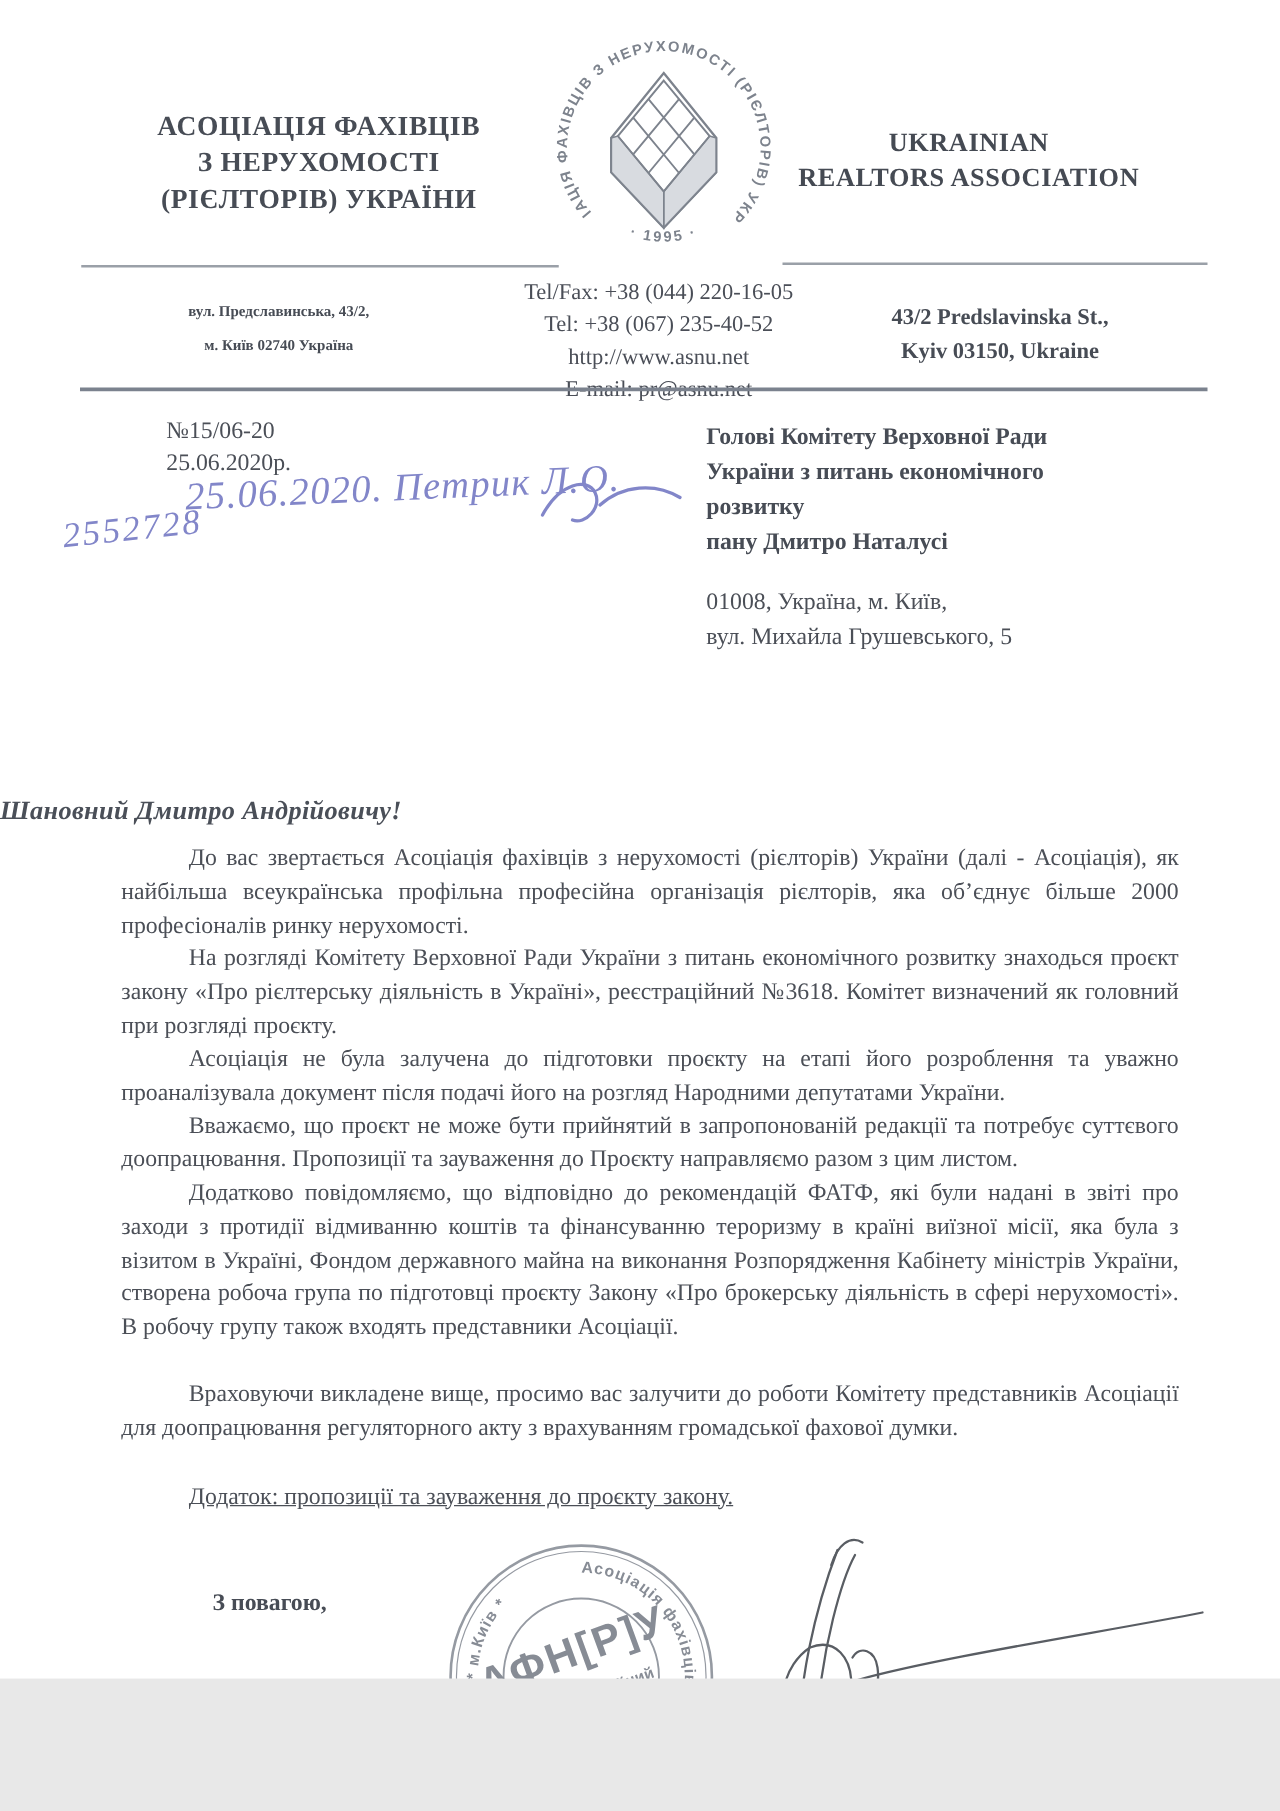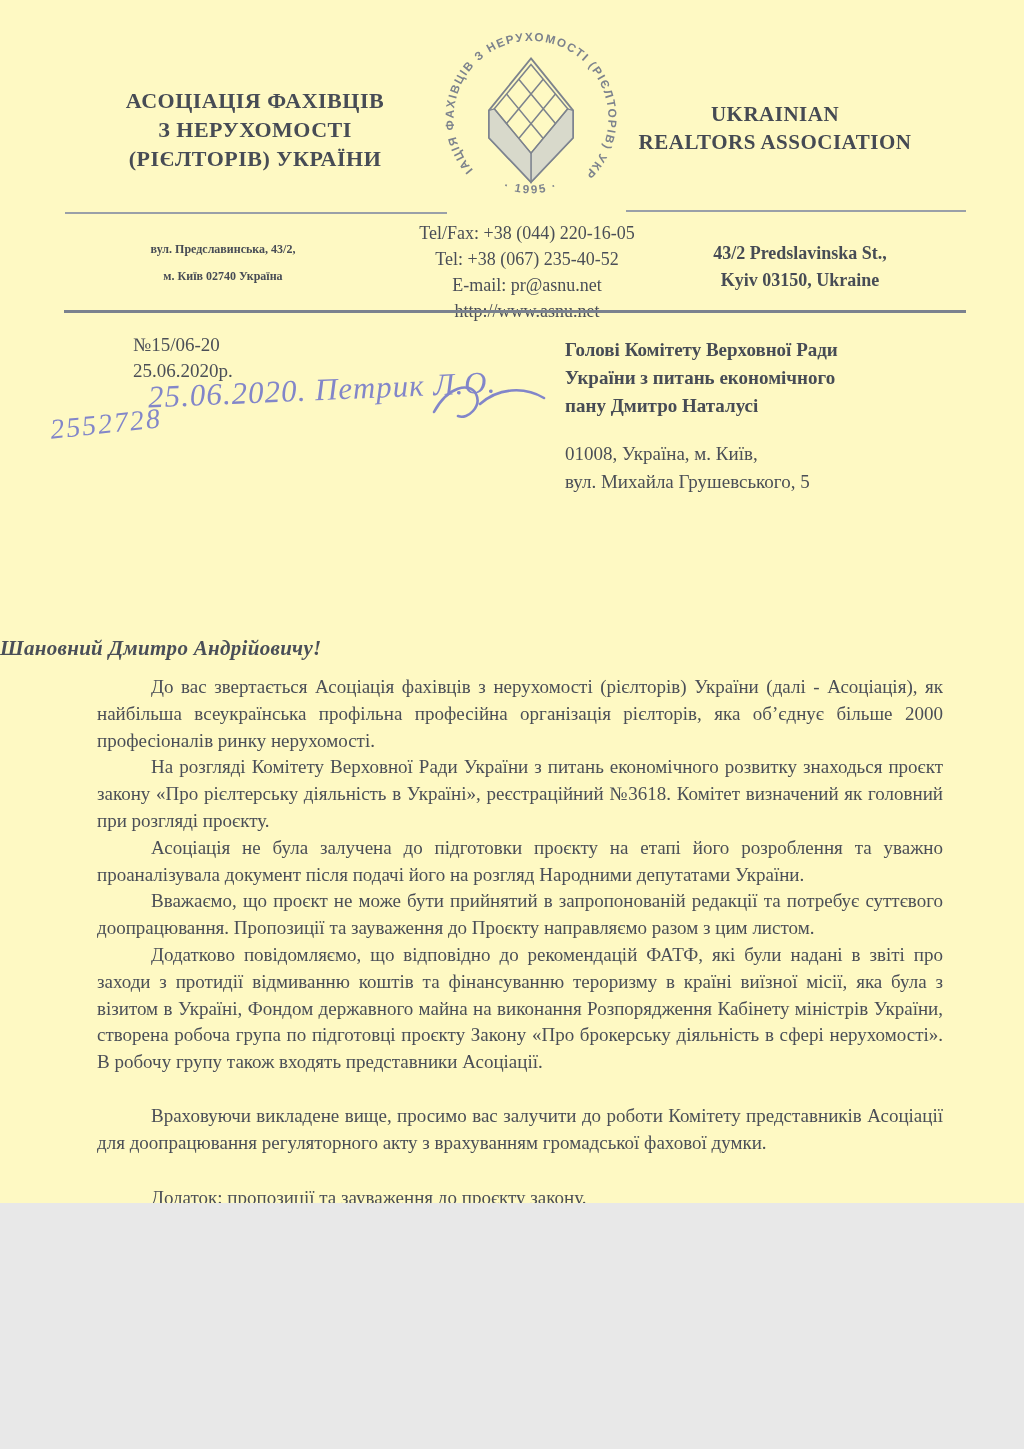--- a/index.html
+++ b/index.html
@@ -1,21 +1,21 @@
 <!DOCTYPE html>
 <html><head>
 <meta charset="utf-8">
 <style>
   html,body{margin:0;padding:0;}
   body{background:#e8e8e8;}
   .page{
     position:relative;
-    width:1024px;height:1203px;
+    width:1024px;height:1343px;
     margin:0 auto;
-    background:#fef9c3;
+    background:#ffffff;
     overflow:hidden;
     font-family:"Liberation Serif", serif;
     color:#4b4f57;
   }
   
   .org-uk{
     position:absolute;left:85px;top:86px;width:340px;
     text-align:center;font-weight:bold;font-size:22px;line-height:29px;
     color:#474c55;letter-spacing:.5px;
   }
@@ -119,22 +119,22 @@
   <div class="rule1b"></div>
 
   <div class="addr-uk">
     <div>вул. Предславинська, 43/2,</div>
     <div>м. Київ 02740 Україна</div>
   </div>
 
   <div class="contacts">
     <div>Tel/Fax: +38 (044) 220-16-05</div>
     <div>Tel: +38 (067) 235-40-52</div>
+    <div>http://www.asnu.net</div>
     <div>E-mail: pr@asnu.net</div>
-    <div>http://www.asnu.net</div>
   </div>
 
   <div class="addr-en">
     <div>43/2 Predslavinska St.,</div>
     <div>Kyiv 03150, Ukraine</div>
   </div>
 
   <div class="rule2"></div>
 
   <div class="ref">
@@ -144,20 +144,21 @@
 
   <div class="handnote">25.06.2020. Петрик Л.О.</div>
   <svg class="flourish" viewBox="0 0 120 46">
     <path d="M6,34 C20,8 42,4 48,16 C54,28 40,42 30,38 M52,26 C70,10 96,8 116,20" fill="none" stroke="#8286c9" stroke-width="2.6" stroke-linecap="round"></path>
   </svg>
   <div class="handnum">2552728</div>
 
   <div class="recipient">
     <div class="b">Голові Комітету Верховної Ради</div>
     <div class="b">України з питань економічного</div>
+    <div class="b">розвитку</div>
     <div class="b">пану Дмитро Наталусі</div>
     <div class="gap"></div>
     <div>01008, Україна, м. Київ,</div>
     <div>вул. Михайла Грушевського, 5</div>
   </div>
 
 
   <div class="salutation">Шановний Дмитро Андрійовичу!</div>
 
   <div class="body-text">

